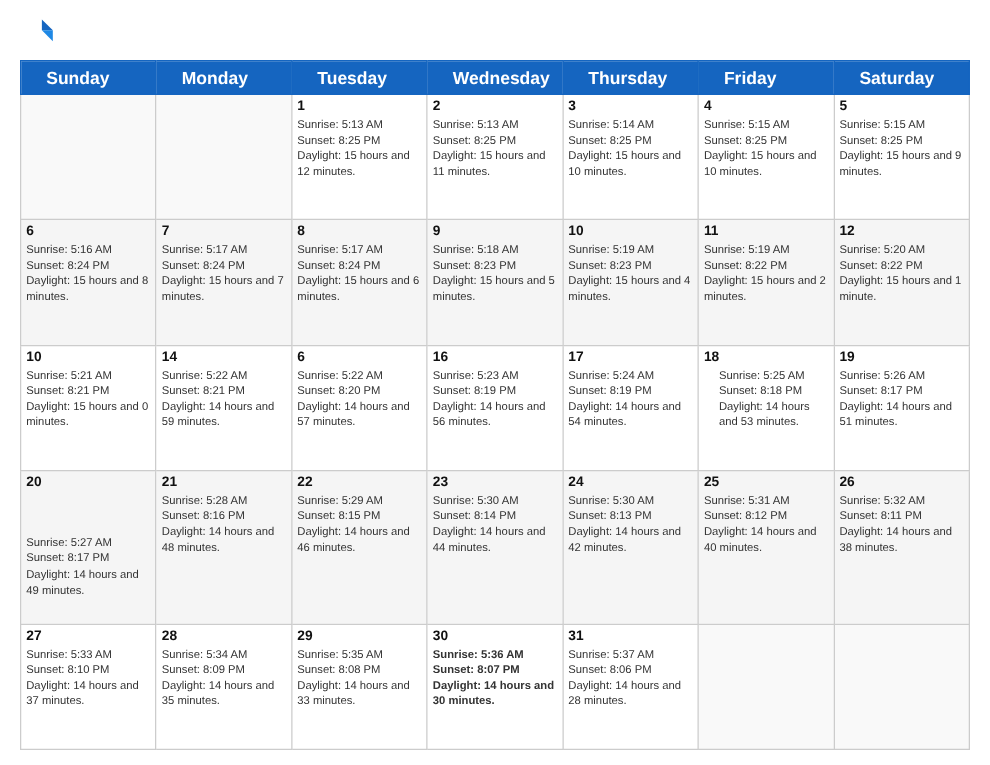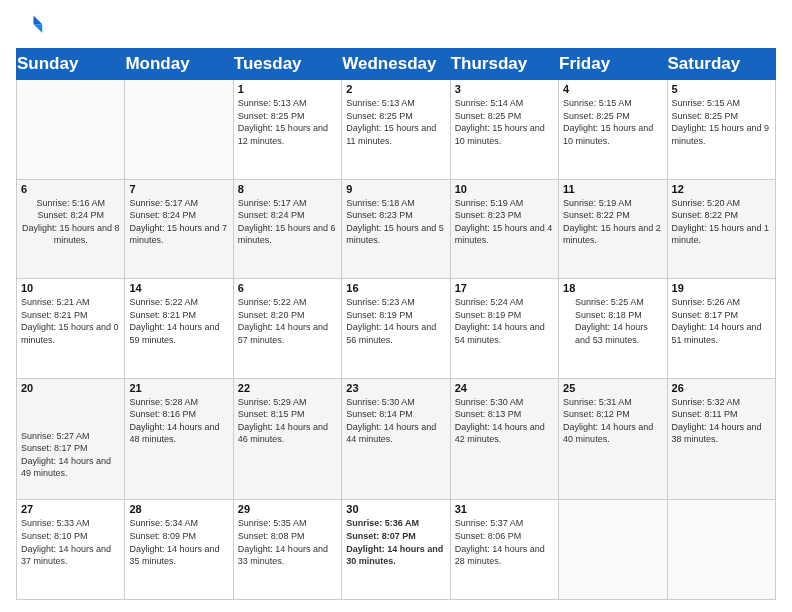--- a/index.html
+++ b/index.html
@@ -56,23 +56,23 @@
     .calendar {
       flex: 1;
       border: 1px solid #ccc;
       border-collapse: collapse;
       width: 100%;
       table-layout: fixed;
     }
     .calendar th {
       background-color: #1565c0;
       color: #fff;
-      font-size: 17px;
+      font-size: 14px;
       font-weight: bold;
-      padding: 5px 0;
+      padding: 5px 20px;
       text-align: left;
       border: 1px solid #1565c0;
     }
     .calendar td {
       vertical-align: top;
       border: 1px solid #ccc;
       padding: 3px 4px;
       font-size: 9.5px;
       color: #333;
       height: 86px;
@@ -164,21 +164,21 @@
           <td>
             <span class="day-num">5</span>
             <div class="day-info" style="white-space: pre-line;">Sunrise: 5:15 AM
 Sunset: 8:25 PM
 Daylight: 15 hours and 9 minutes.</div>
           </td>
         </tr>
         <tr class="cal-row-alt">
           <td>
             <span class="day-num">6</span>
-            <div class="day-info" style="white-space: pre-line; text-align: center;">Sunrise: 5:16 AM
+            <div class="day-info" style="white-space: pre-line;">Sunrise: 5:16 AM
 Sunset: 8:24 PM
 Daylight: 15 hours and 8 minutes.</div>
           </td>
           <td>
             <span class="day-num">7</span>
             <div class="day-info" style="white-space: pre-line;">Sunrise: 5:17 AM
 Sunset: 8:24 PM
 Daylight: 15 hours and 7 minutes.</div>
           </td>
           <td>

